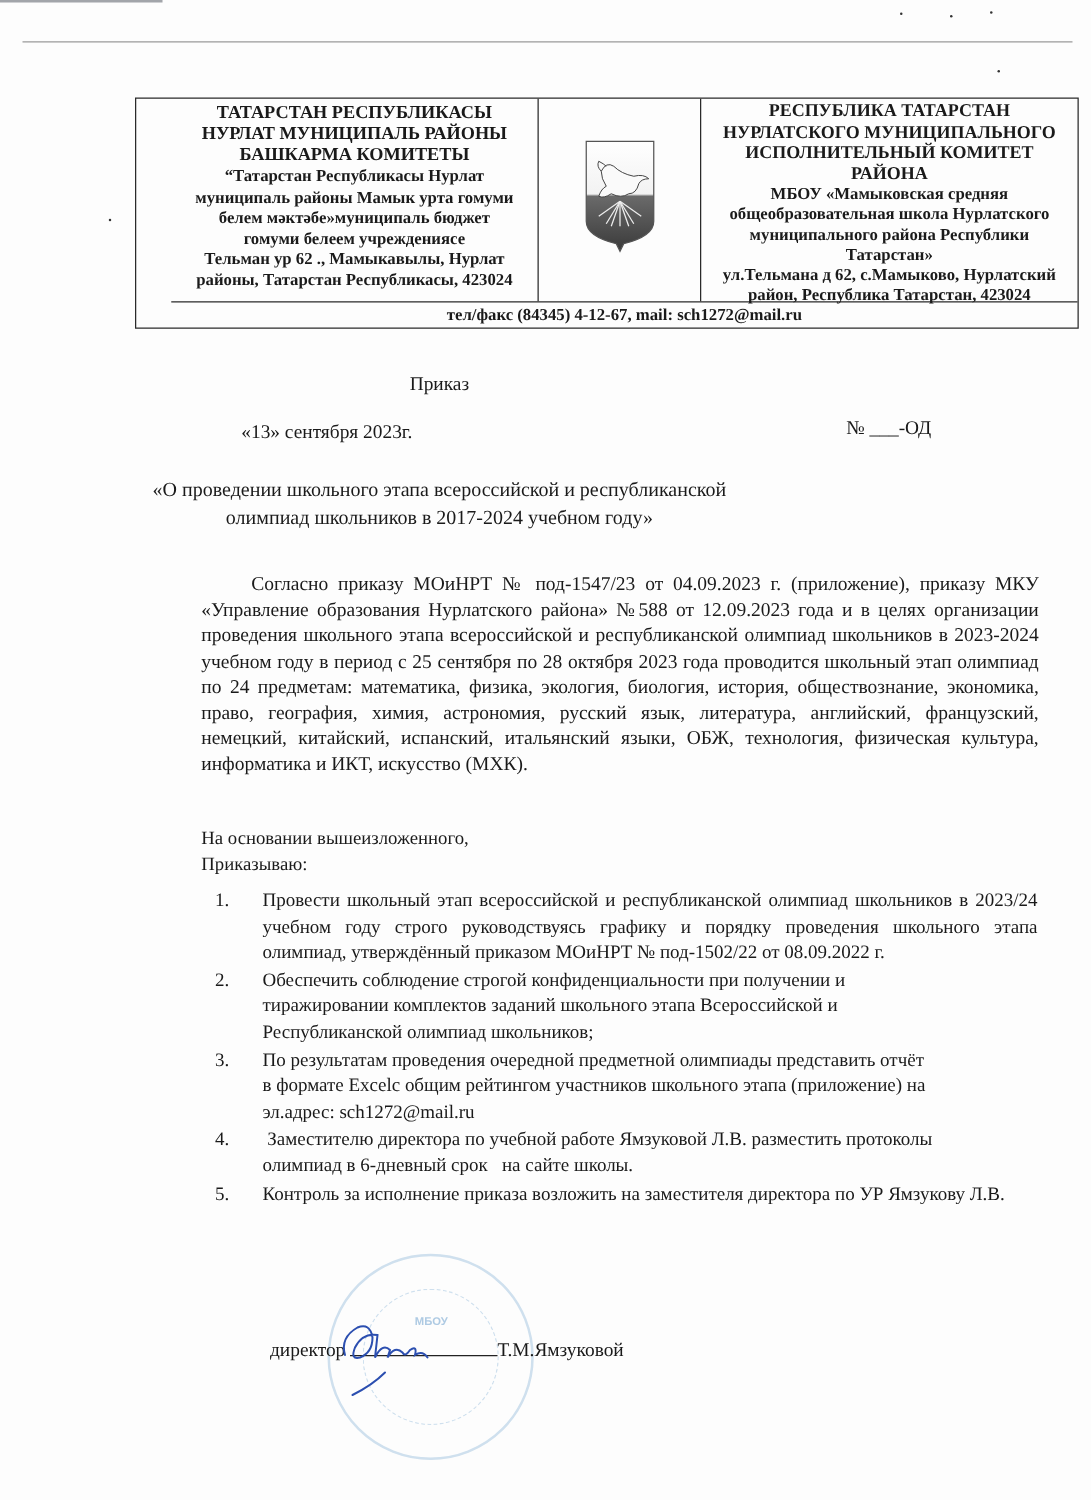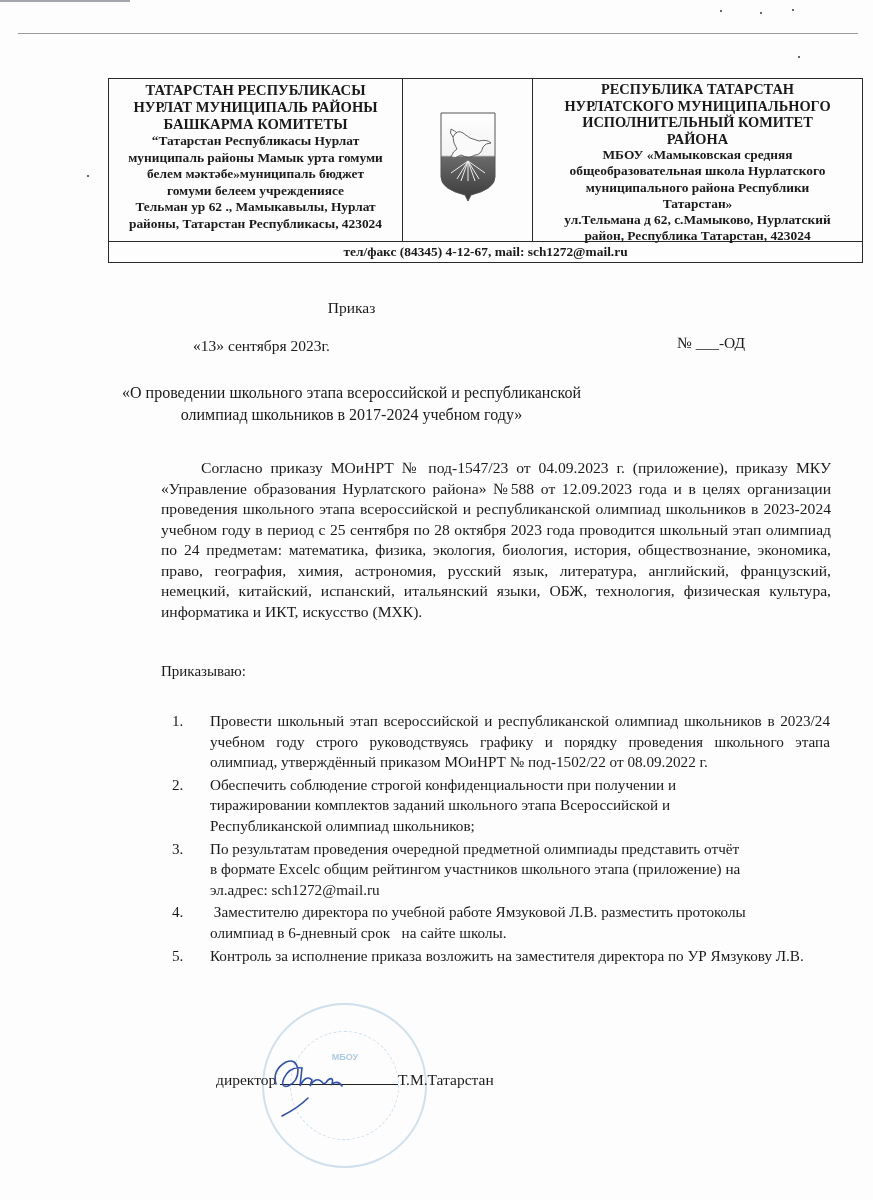--- a/index.html
+++ b/index.html
@@ -5,21 +5,21 @@
   html, body { margin: 0; padding: 0; }
   body {
     width: 873px; height: 1200px; background: #fdfdfd; position: relative; overflow: hidden;
     font-family: "Liberation Serif", "DejaVu Serif", serif; color: #1a1a1a;
   }
   .top-rule { position: absolute; left: 18px; top: 33px; width: 840px; height: 1px; background: #5a5a5a; opacity: .6; }
   .top-shadow { position: absolute; left: 0; top: 0; width: 130px; height: 2px; background: #7a7f86; opacity: .7; }
   .speck { position: absolute; width: 2px; height: 2px; background: #333; border-radius: 50%; }
 
   
-  .hdr { position: absolute; left: 108px; top: 78px; width: 755px; border: 1.5px solid #2a2a2a; box-sizing: border-box; }
+  .hdr { position: absolute; left: 108px; top: 78px; width: 755px; border: 1.5px solid #2a2a2a; box-sizing: border-box; padding-left: 28px; }
   .hdr-row { display: flex; height: 162px; border-bottom: 1.5px solid #2a2a2a; }
   .hdr-left { width: 294px; border-right: 1.5px solid #2a2a2a; box-sizing: border-box; text-align: center; font-weight: bold; font-size: 13.4px; line-height: 16.5px; padding-top: 3px; }
   .hdr-left .caps { font-size: 14.6px; line-height: 17px; }
   .hdr-emblem { width: 130px; border-right: 1.5px solid #2a2a2a; box-sizing: border-box; display: flex; align-items: flex-start; justify-content: center; padding-top: 32px; }
   .hdr-right { flex: 1; text-align: center; font-weight: bold; font-size: 13.4px; line-height: 16.3px; padding-top: 2px; }
   .hdr-right .caps { font-size: 14.4px; line-height: 16.5px; }
   .hdr-contacts { text-align: center; font-weight: bold; font-size: 13.4px; height: 20px; line-height: 19px; }
 
   .center { position: absolute; left: 0; width: 703px; text-align: center; }
   .title { top: 299px; font-size: 15.5px; }
@@ -110,20 +110,21 @@
 <div class="date">«13» сентября  2023г.</div>
 <div class="number">№ ___-ОД</div>
 <div class="center subject">
   <div>«О проведении школьного этапа всероссийской и республиканской</div>
   <div>олимпиад школьников в 2017-2024 учебном году»</div>
 </div>
 
 <div class="body-para">Согласно приказу МОиНРТ № под-1547/23 от 04.09.2023 г. (приложение), приказу МКУ «Управление образования Нурлатского района» №588 от 12.09.2023 года и в целях организации проведения школьного этапа всероссийской и республиканской олимпиад школьников в 2023-2024 учебном году в период с 25 сентября по 28 октября 2023 года проводится школьный этап олимпиад по 24 предметам: математика, физика, экология, биология, история, обществознание, экономика, право, география, химия, астрономия, русский язык, литература, английский, французский, немецкий, китайский, испанский, итальянский языки, ОБЖ, технология, физическая культура, информатика и ИКТ, искусство (МХК).</div>
 
 <div class="basis">
+  <div>На основании вышеизложенного,</div>
   <div>Приказываю:</div>
 </div>
 
 <ol class="orders">
   <li class="just">
     <span class="num">1.</span>
     <span>Провести школьный этап всероссийской и республиканской олимпиад школьников в 2023/24 учебном году строго руководствуясь графику и порядку проведения школьного этапа олимпиад, утверждённый приказом МОиНРТ № под-1502/22 от 08.09.2022 г.</span>
   </li>
   <li>
     <span class="num">2.</span>
@@ -147,18 +148,18 @@
     <span> Контроль за исполнение приказа возложить на заместителя директора по УР Ямзукову Л.В.</span>
   </li>
 </ol>
 
 <div class="stamp"></div>
 <div class="stamp-inner"></div>
 <div class="stamp-text">МБОУ</div>
 
 <div class="sign">
   <span>директор</span>
-  <span class="sign-line"></span><span>Т.М.Татарстан</span>
+  <span class="sign-line"></span><span>Т.М.Ямзуковой</span>
 </div>
 
 <svg class="signature" width="90" height="80" viewBox="0 0 90 80">
   <path d="M8 44 Q4 30 18 22 Q28 18 30 30 Q30 42 20 46 Q12 48 16 38 Q22 26 34 28 L32 46 Q38 34 44 40 L42 46 Q48 36 54 42 Q56 46 60 40 Q66 36 64 44 Q70 40 74 46 M40 58 Q30 68 14 76" fill="none" stroke="#2c4fb0" stroke-width="1.6" stroke-linecap="round"></path>
 </svg>
 
 </body></html>

